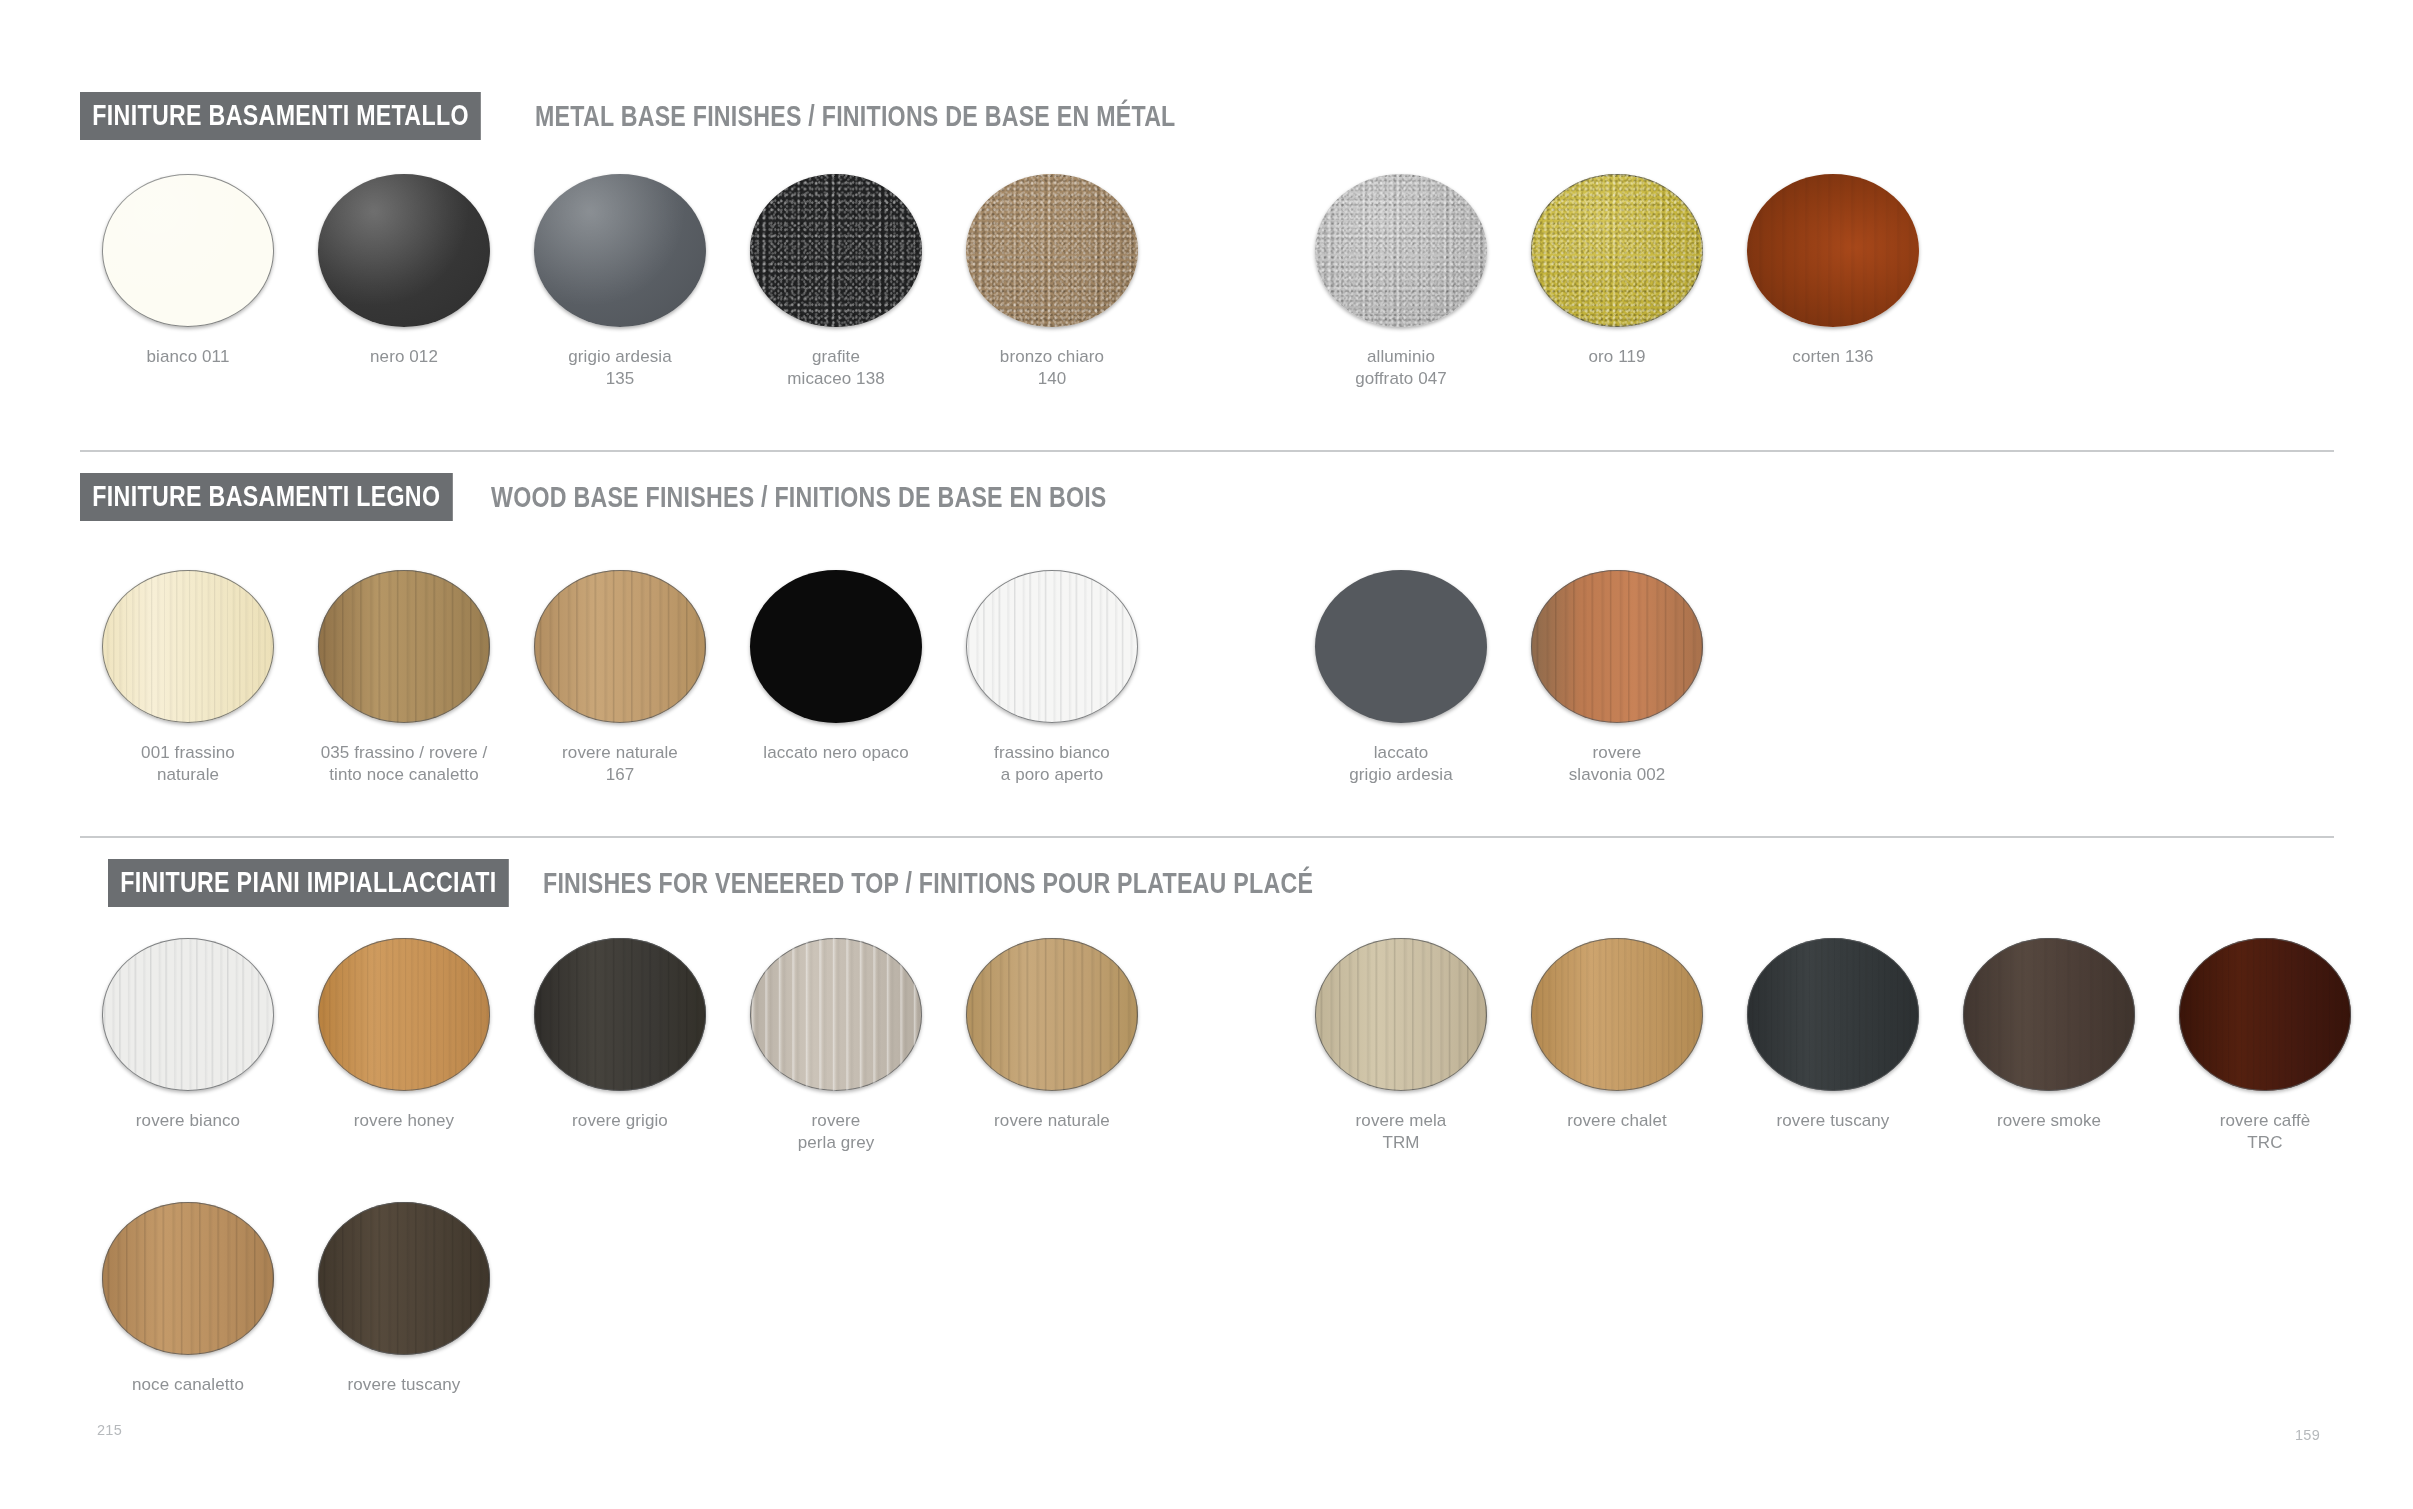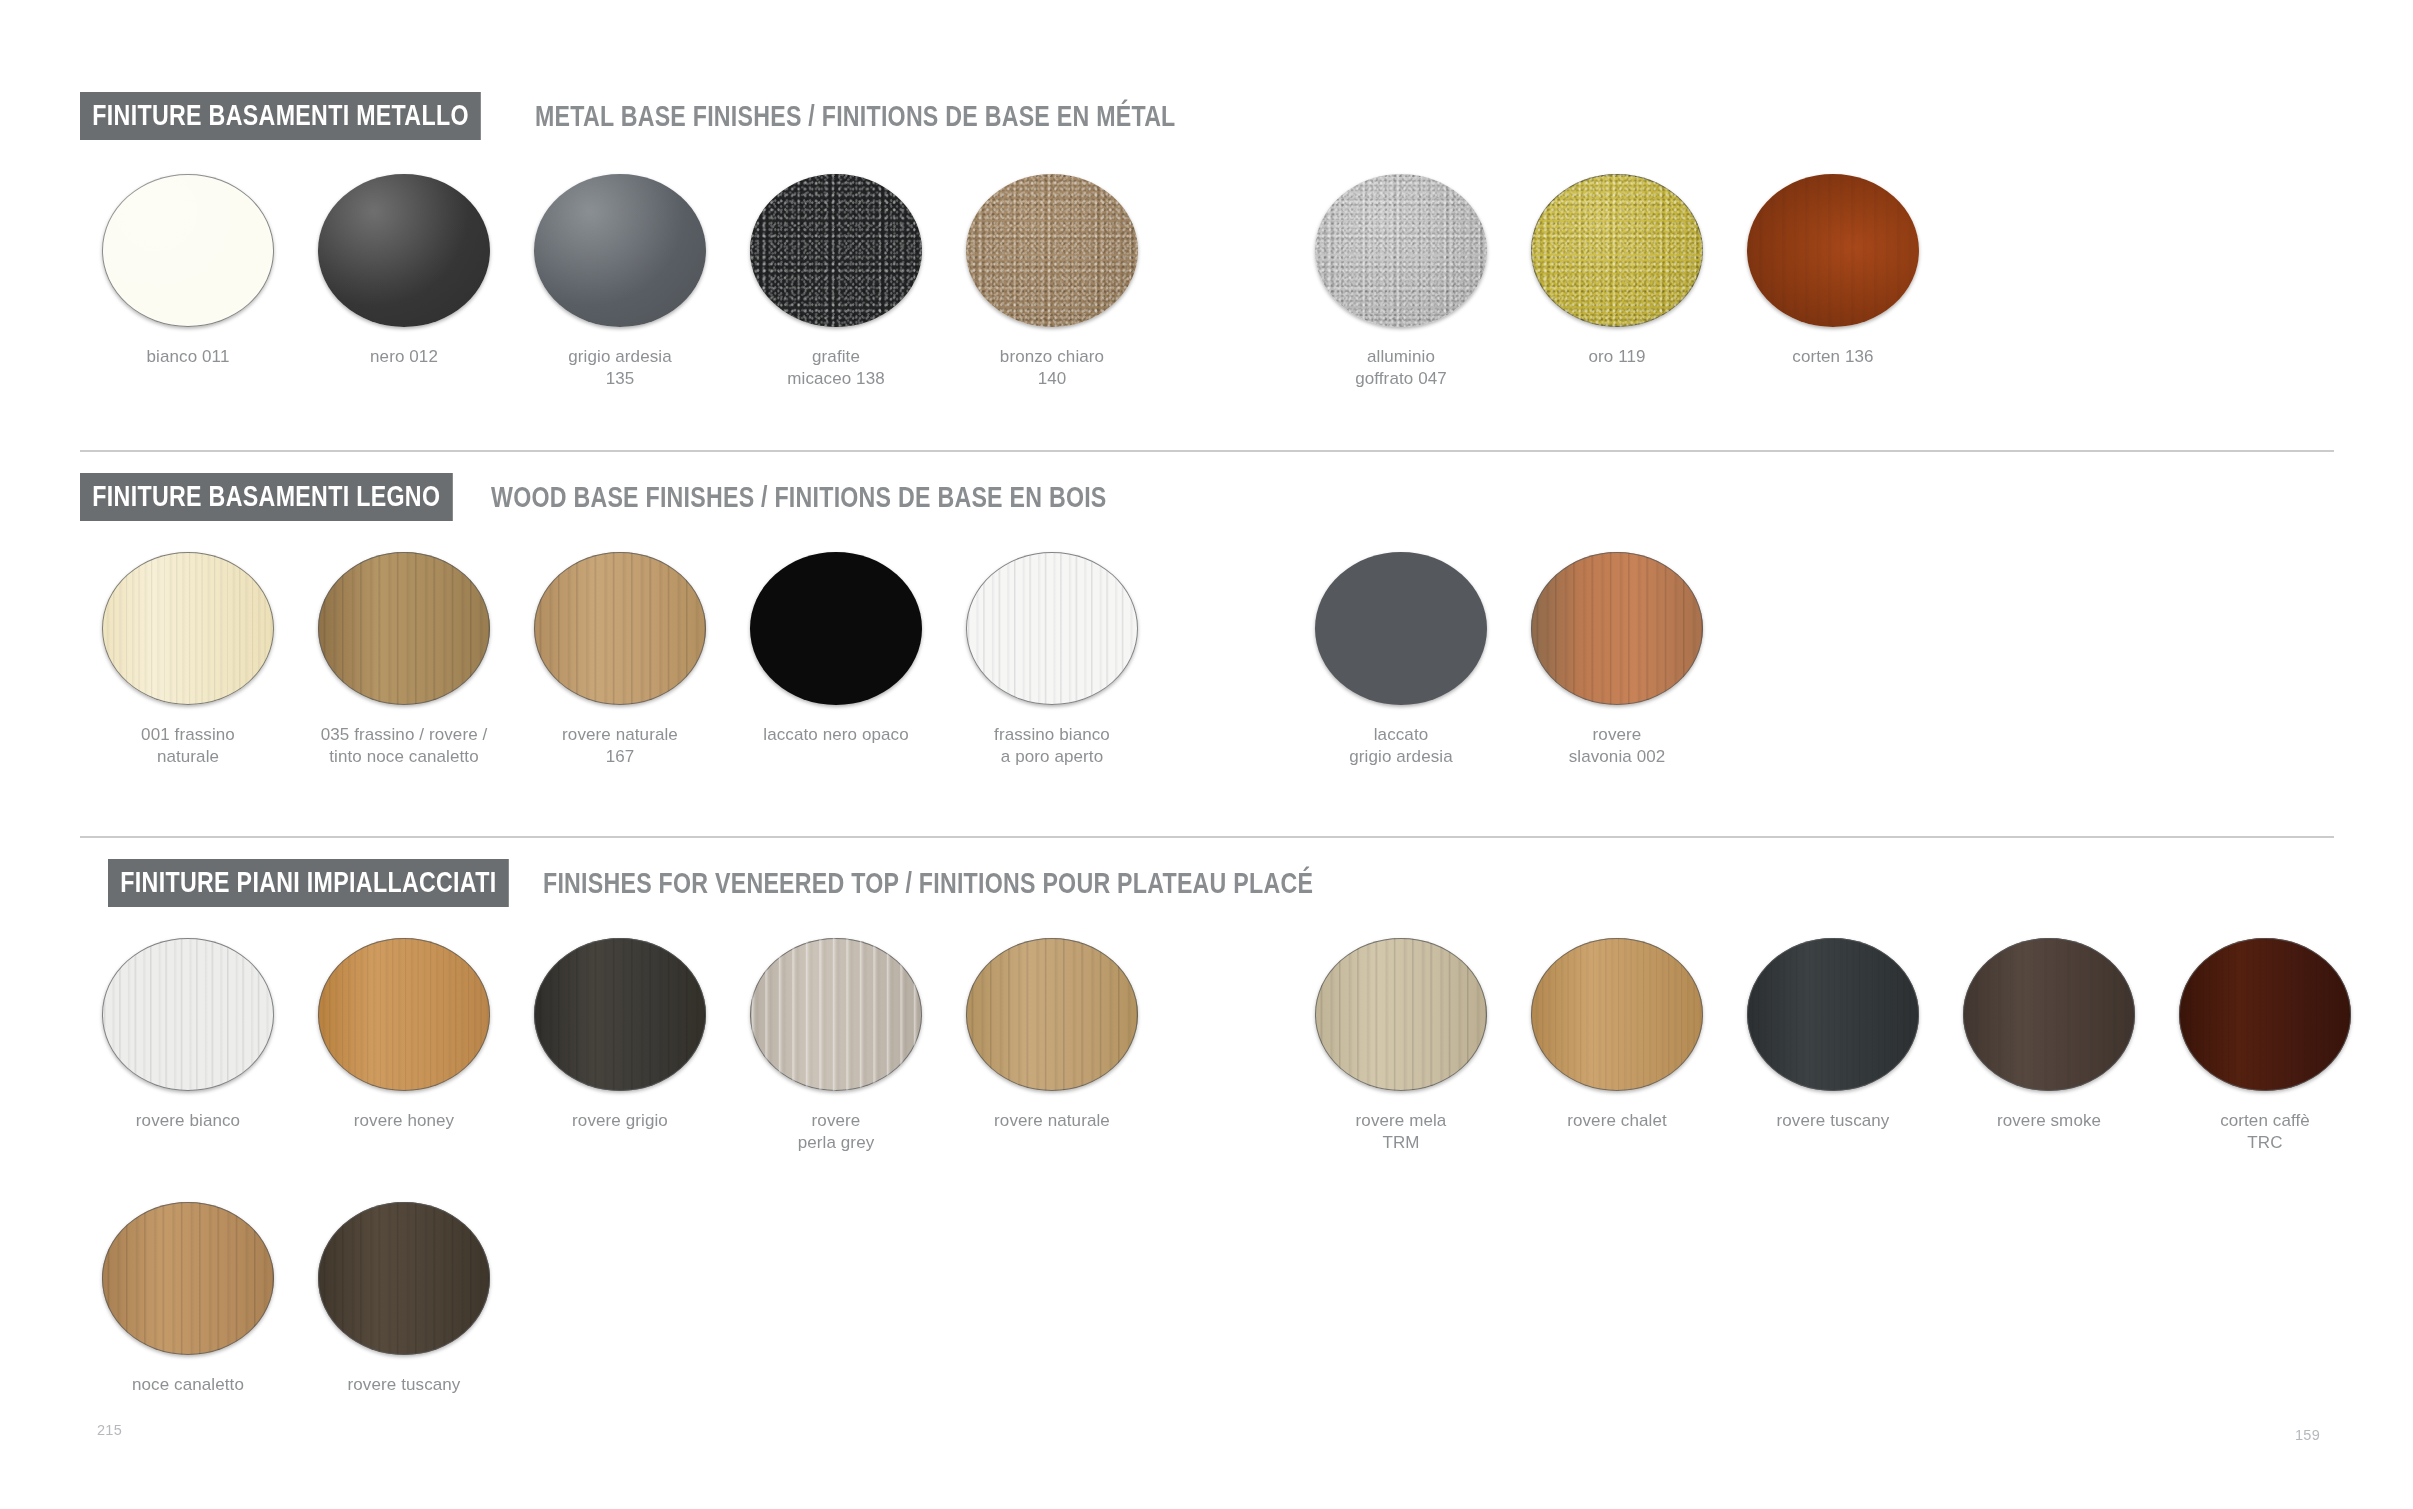--- a/index.html
+++ b/index.html
@@ -208,21 +208,21 @@
 
   <div class="rule" style="top:450px;"></div>
 
   <div class="section" style="top:473px;">
     <div class="sec-head">
       <span class="tag">FINITURE BASAMENTI LEGNO</span>
       <span class="sub" style="margin-left:-55px;">WOOD BASE FINISHES / FINITIONS DE BASE EN BOIS</span>
     </div>
   </div>
 
-  <div class="row" style="top:552px;">
+  <div class="row" style="top:570px;">
     <div class="group">
 
       <div class="cell">
         <div class="disc-wrap">
           <div class="disc ring grain fine" style="background:linear-gradient(90deg,#efe4bf 0%,#f7efd6 30%,#f2e9c9 60%,#ece0b8 100%);"></div>
         </div>
         <div class="lbl">001 frassino
 naturale</div>
       </div>
 
@@ -362,21 +362,21 @@
         <div class="disc-wrap">
           <div class="disc ring grain soft" style="background:linear-gradient(90deg,#413630 0%,#56483f 35%,#4b3d36 70%,#3f342d 100%);"></div>
         </div>
         <div class="lbl">rovere smoke</div>
       </div>
 
       <div class="cell">
         <div class="disc-wrap">
           <div class="disc ring grain fine" style="background:linear-gradient(90deg,#3a1409 0%,#54200f 35%,#44190f 70%,#37130a 100%);"></div>
         </div>
-        <div class="lbl">corten caffè
+        <div class="lbl">rovere caffè
 TRC</div>
       </div>
 
     </div>
   </div>
 
   <div class="row" style="top:1202px;">
     <div class="group">
 
       <div class="cell">

